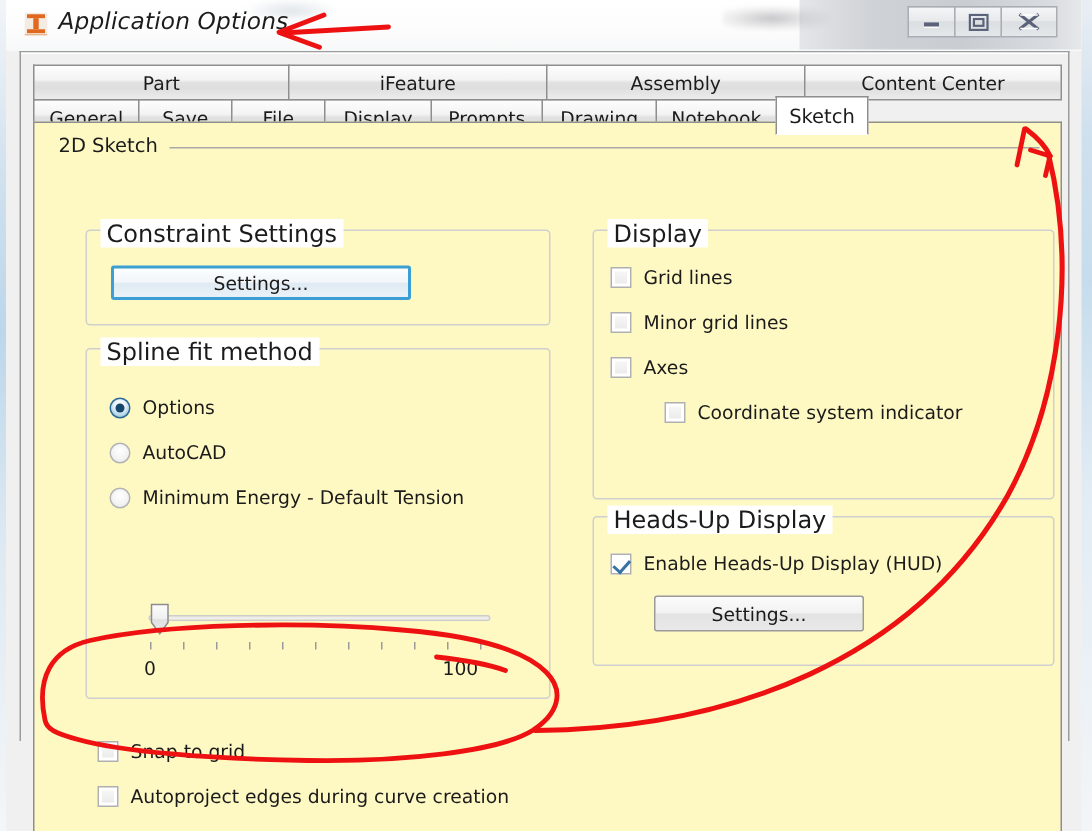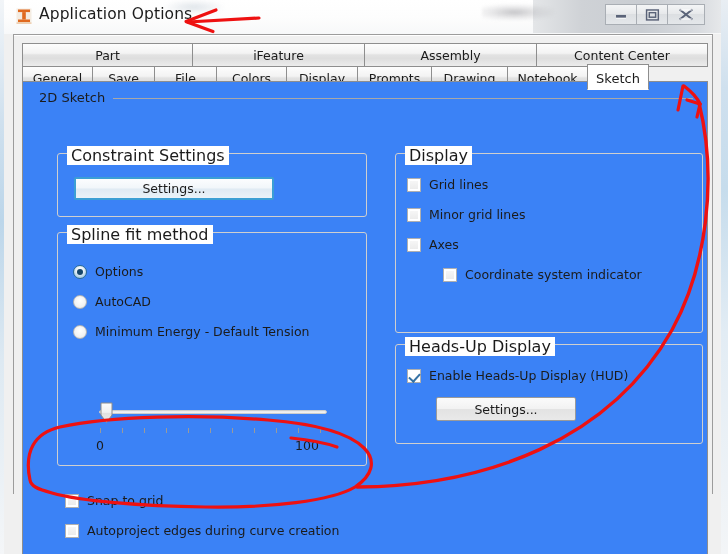--- a/index.html
+++ b/index.html
@@ -28,20 +28,21 @@
   #window {
     position: absolute;
     left: 4px; top: 0px; width: 717px; height: 554px;
     background: #f0f0f0;
   }
 
   
   #title-bar {
     position: absolute; left: 0; top: 0; width: 717px; height: 34px;
     background: linear-gradient(to bottom, #ffffff 0%, #fdfdfd 52%, #f7f8f9 100%);
+    font-style: italic;
   }
   #title-bar-right-fill {
     position: absolute; left: 529px; top: 0; width: 188px; height: 33px;
     background: linear-gradient(to right, #e4e6e8 0%, #cfd2d6 26%, #c9cdd2 58%, #d8dbdf 88%, #e6e8ea 100%);
   }
   #title-smudge {
     position: absolute; left: 478px; top: 4px; width: 72px; height: 16px;
     background: radial-gradient(ellipse at 45% 52%, rgba(150,150,155,0.55) 0%, rgba(170,170,175,0.25) 42%, rgba(255,255,255,0) 78%);
     filter: blur(1.4px);
   }
@@ -105,21 +106,21 @@
     font-size: 13px;
     height: 26px;
     margin-top: -2px;
     align-items: flex-end;
     padding-bottom: 3px;
   }
 
   
   #tab-page {
     position: absolute; left: 8px; top: 46px; width: 686px; height: 474px;
-    background: #3b82f6;
+    background: #fef9c3;
     border: 1px solid #8e8e8e;
     border-bottom: none;
   }
 
   
   #sec2d-label {
     position: absolute; left: 16px; top: 8px;
     font-size: 13px; color: #1b1b1b;
   }
   #sec2d-rule {
@@ -306,23 +307,20 @@
       </div>
       <div class="tab-row" id="tab-row-bottom">
         <div class="tab" style="width:70px">
           <span>General</span>
         </div>
         <div class="tab" style="width:62px">
           <span>Save</span>
         </div>
         <div class="tab" style="width:62px">
           <span>File</span>
-        </div>
-        <div class="tab" style="width:70px">
-          <span>Colors</span>
         </div>
         <div class="tab" style="width:71px">
           <span>Display</span>
         </div>
         <div class="tab" style="width:74px">
           <span>Prompts</span>
         </div>
         <div class="tab" style="width:76px">
           <span>Drawing</span>
         </div>

